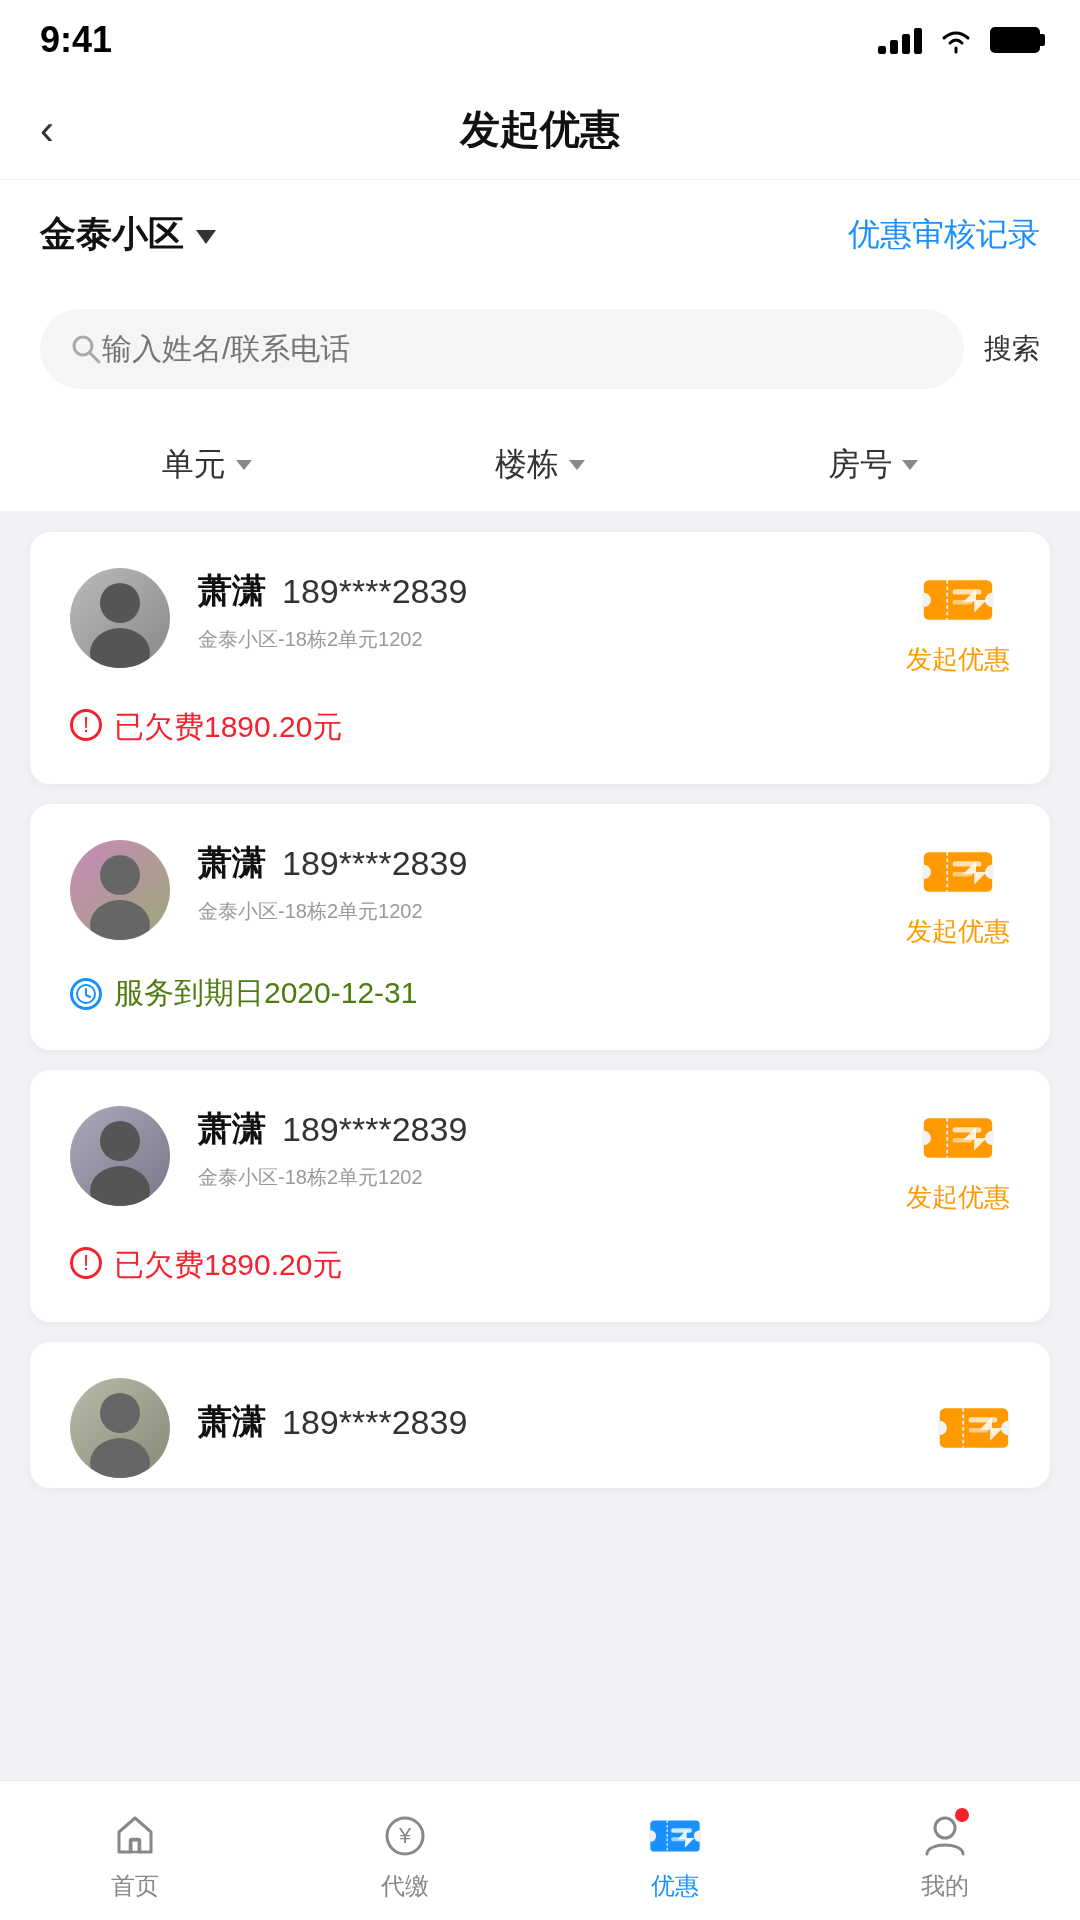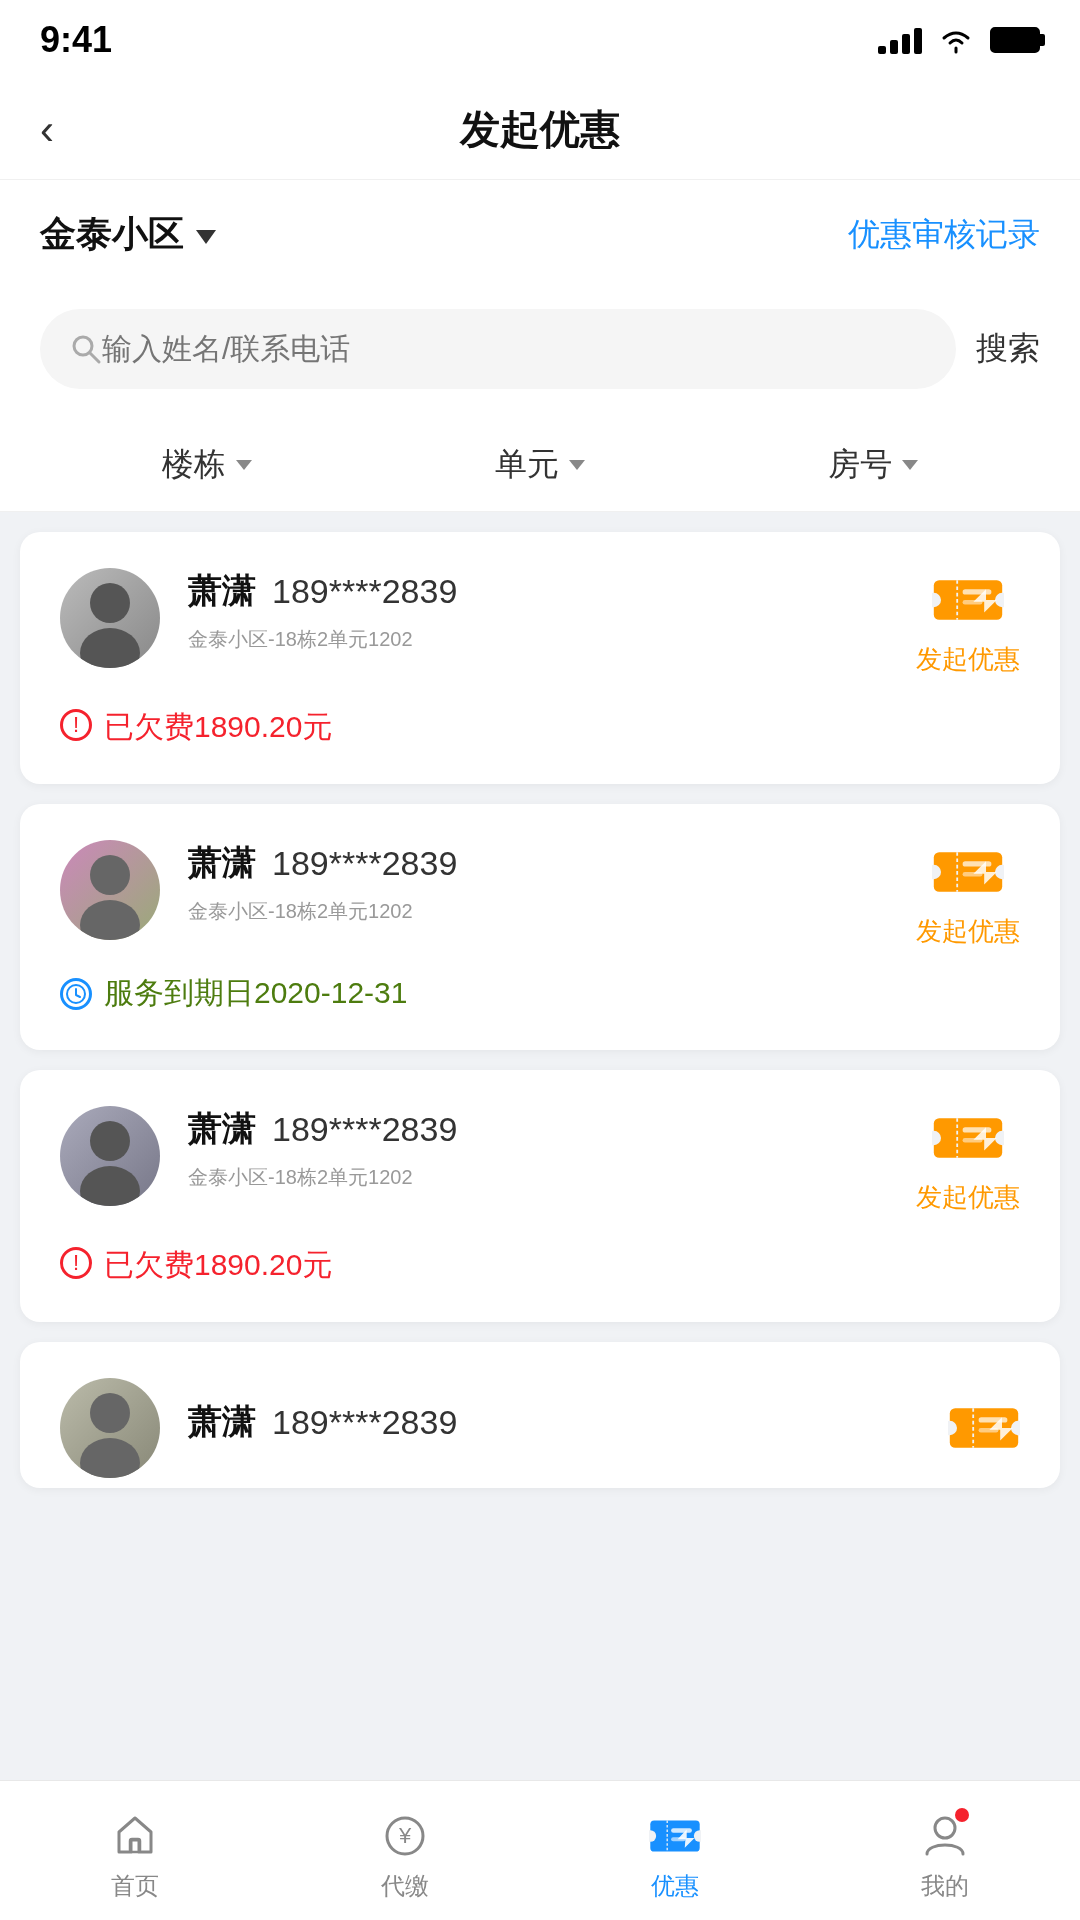--- a/index.html
+++ b/index.html
@@ -138,21 +138,21 @@
     .search-input {
       border: none;
       background: transparent;
       outline: none;
       font-size: 30px;
       color: #999;
       flex: 1;
       font-family: inherit;
     }
     .search-btn {
-      font-size: 32px;
+      font-size: 28px;
       color: #333;
       cursor: pointer;
       background: none;
       border: none;
       font-family: inherit;
     }
 
     
     .filter-row {
       background: #fff;
@@ -176,21 +176,21 @@
     .filter-arrow {
       width: 0;
       height: 0;
       border-left: 8px solid transparent;
       border-right: 8px solid transparent;
       border-top: 10px solid #888;
     }
 
     
     .list-area {
-      padding: 20px 20px;
+      padding: 20px 30px;
       display: flex;
       flex-direction: column;
       gap: 20px;
     }
 
     
     .resident-card {
       background: #fff;
       border-radius: 20px;
       padding: 36px 40px;
@@ -383,25 +383,25 @@
       <circle cx="13" cy="13" r="9" stroke="#aaa" stroke-width="3"></circle>
       <line x1="20" y1="20" x2="29" y2="29" stroke="#aaa" stroke-width="3" stroke-linecap="round"></line>
     </svg>
     <input class="search-input" type="text" placeholder="输入姓名/联系电话" style="">
   </div>
   <button class="search-btn">搜索</button>
 </div>
 
 <div class="filter-row">
   <div class="filter-item">
+    <span class="filter-label">单元</span>
+    <div class="filter-arrow"></div>
+  </div>
+  <div class="filter-item">
     <span class="filter-label">楼栋</span>
-    <div class="filter-arrow"></div>
-  </div>
-  <div class="filter-item">
-    <span class="filter-label">单元</span>
     <div class="filter-arrow"></div>
   </div>
   <div class="filter-item">
     <span class="filter-label">房号</span>
     <div class="filter-arrow"></div>
   </div>
 </div>
 
 <div class="list-area">
 

